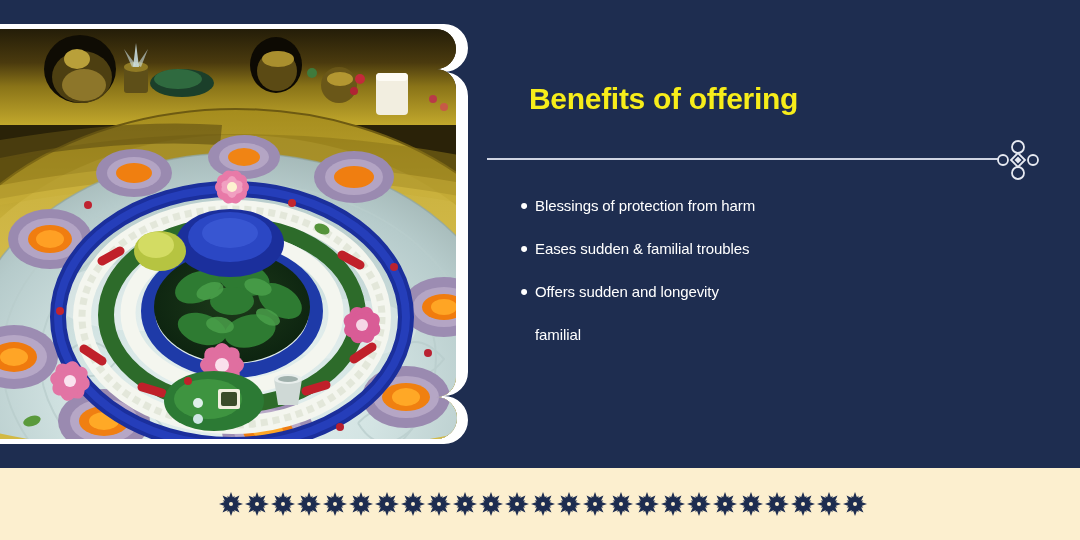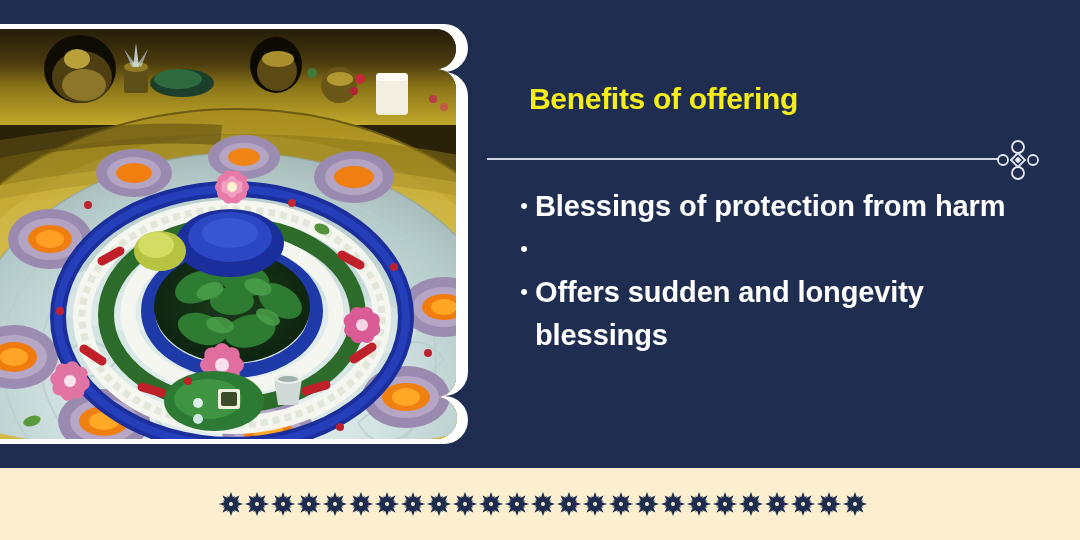--- a/index.html
+++ b/index.html
@@ -74,22 +74,22 @@
   .bullet-dot {
     flex:0 0 auto;
     width:22px;
     color:#ffffff;
     font-size:22px;
     line-height:40px;
     text-align:center;
   }
   .bullet-text {
     color:#ffffff;
-    font-size:29px;
-    font-weight:bold;
+    font-size:15px;
+    font-weight:normal;
     line-height:40px;
     letter-spacing:-0.1px;
   }
 
   
   #bottom-band {
     position:absolute;
     left:0; top:468px;
     width:1080px; height:72px;
     background:#fcefcf;
@@ -388,28 +388,29 @@
       </svg>
     </div>
 
     <div id="bullets">
       <div class="bullet-row">
         <span class="bullet-dot">•</span>
         <span class="bullet-text">Blessings of protection from harm</span>
       </div>
       <div class="bullet-row">
         <span class="bullet-dot">•</span>
+        <span class="bullet-text">Eases sudden &amp; familial troubles</span>
       </div>
       <div class="bullet-row">
         <span class="bullet-dot">•</span>
         <span class="bullet-text">Offers sudden and longevity</span>
       </div>
       <div class="bullet-row">
         <span class="bullet-dot"></span>
-        <span class="bullet-text">blessings</span>
+        <span class="bullet-text">familial</span>
       </div>
     </div>
   </div>
 
   <div id="bottom-band">
     <div id="band-stars">
         <svg viewBox="0 0 26 26" width="26" height="26" class="band-star">
           <g fill="#1e2d50" transform="translate(13,13)">
             <path d="M0 -12 L3.1 -3.6 L0 0 L-3.1 -3.6 Z" transform="rotate(0)"></path>
             <path d="M0 -12 L3.1 -3.6 L0 0 L-3.1 -3.6 Z" transform="rotate(45)"></path>

